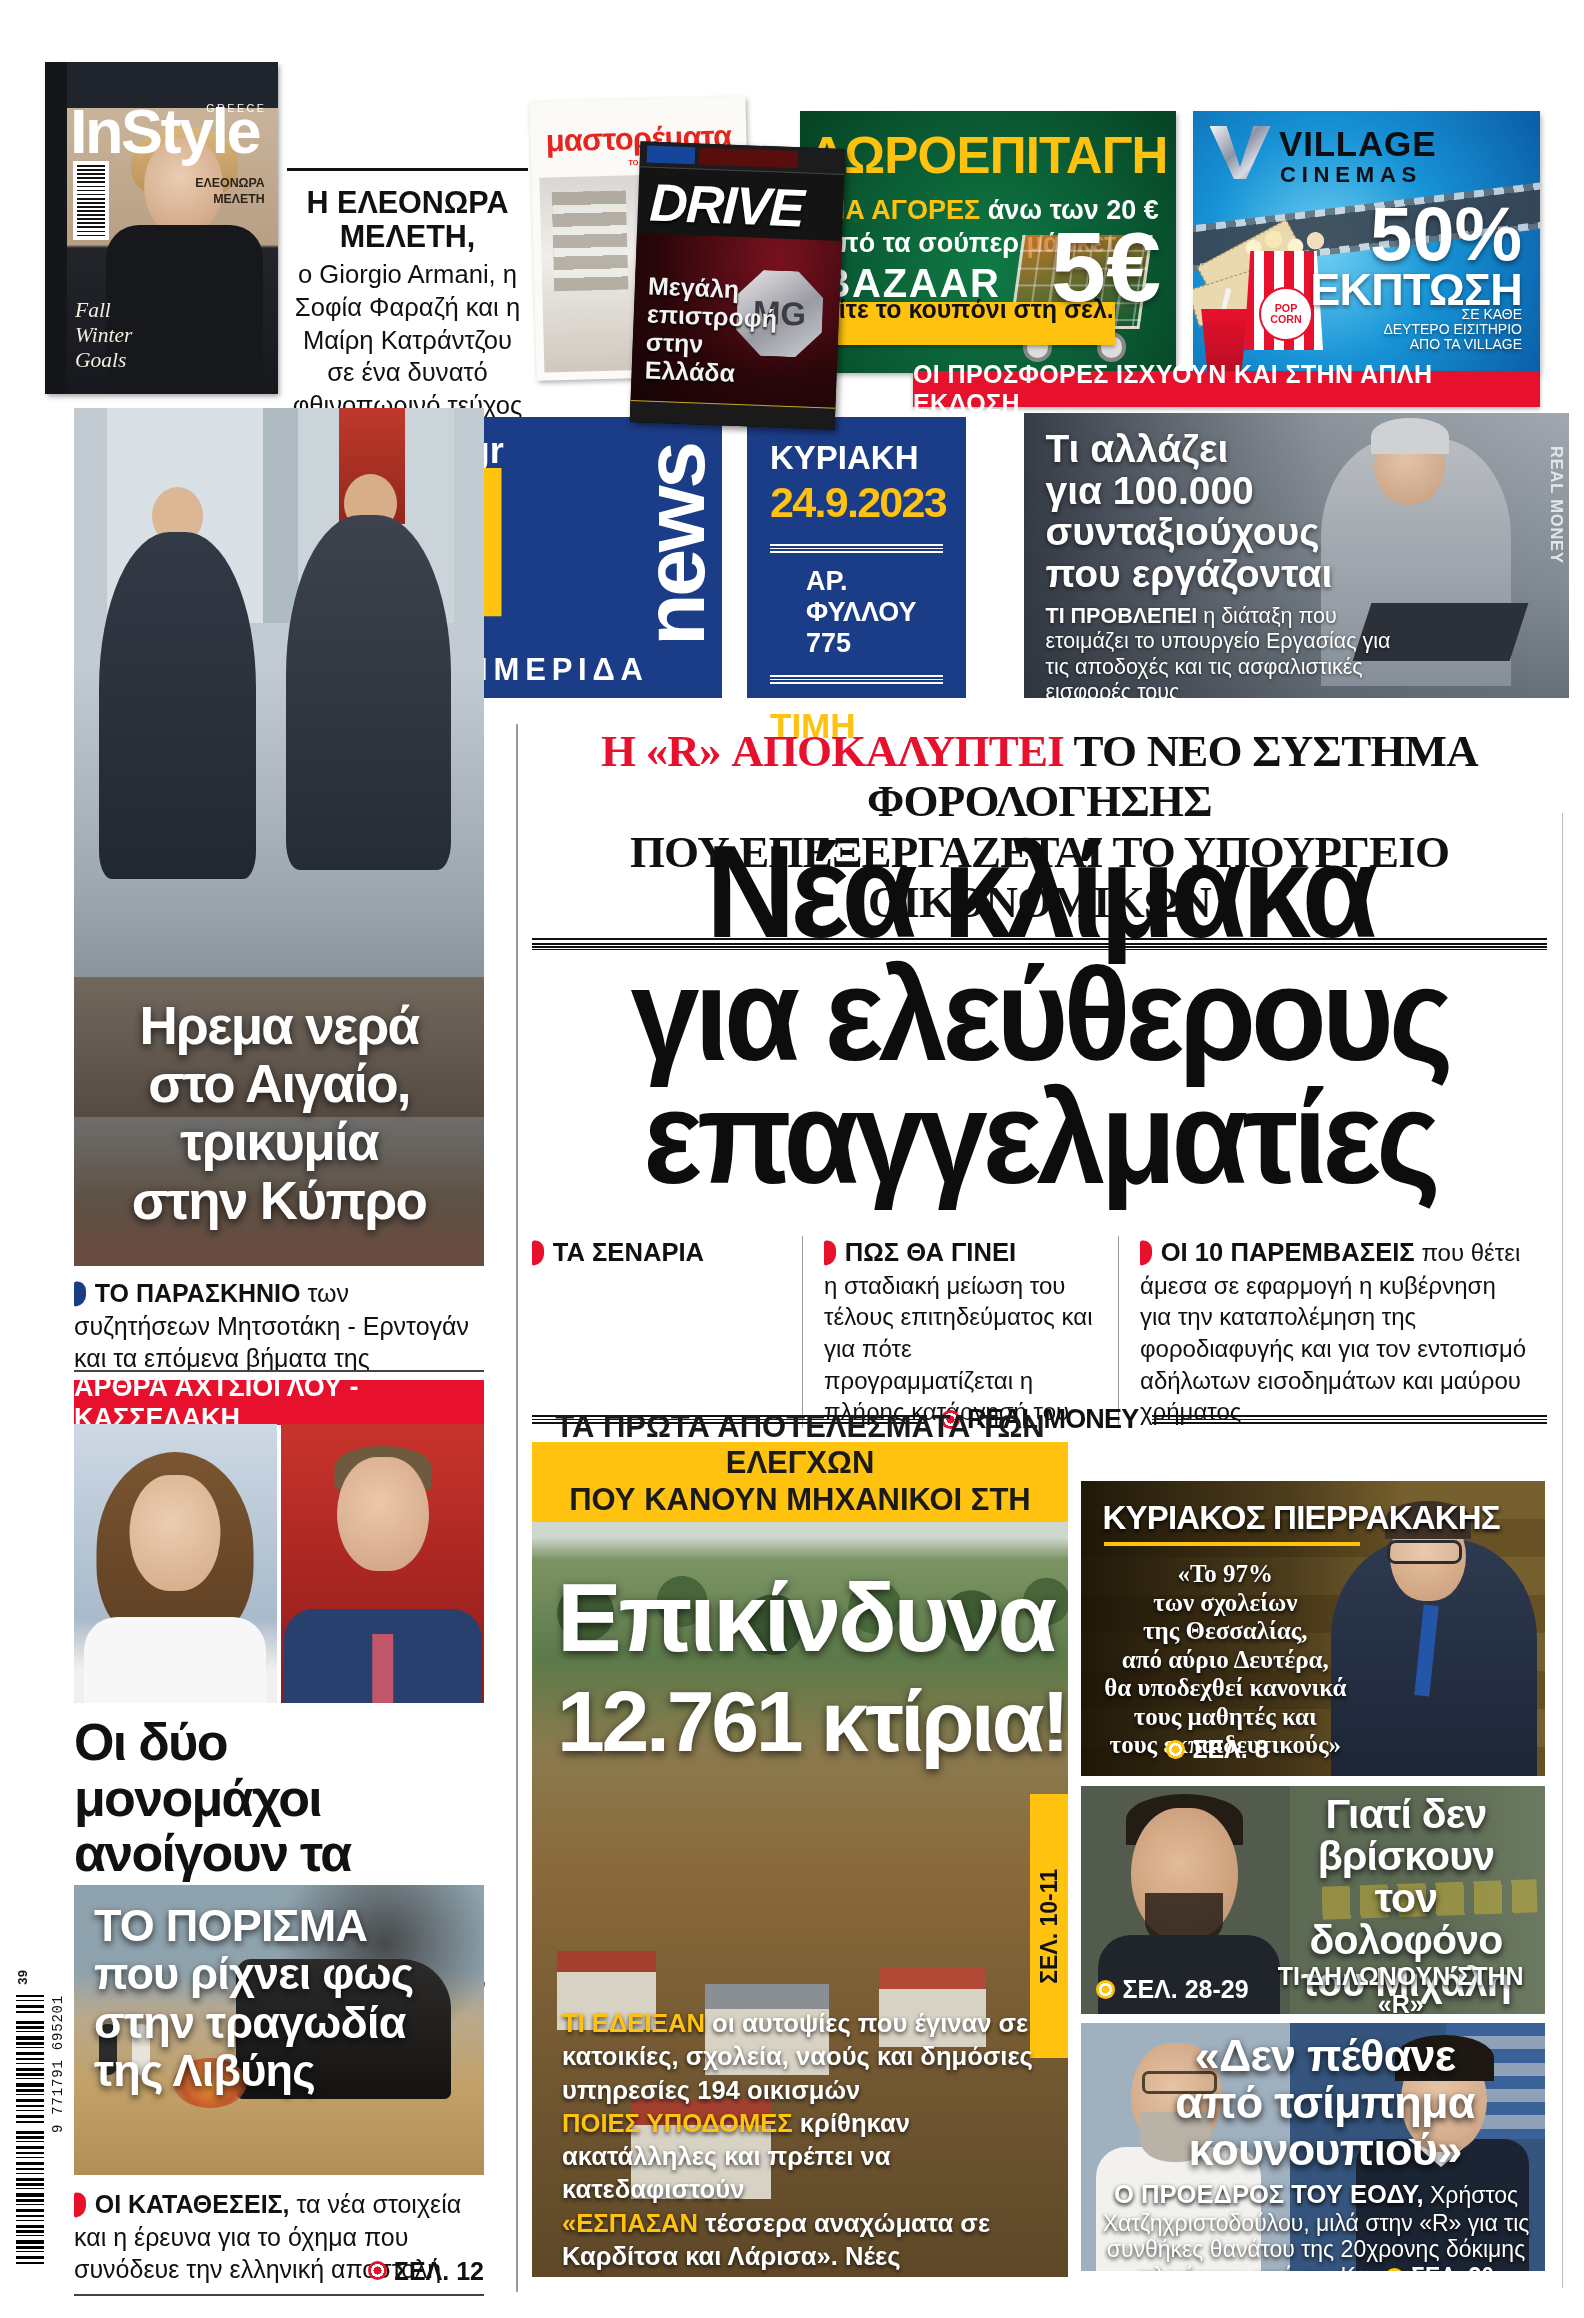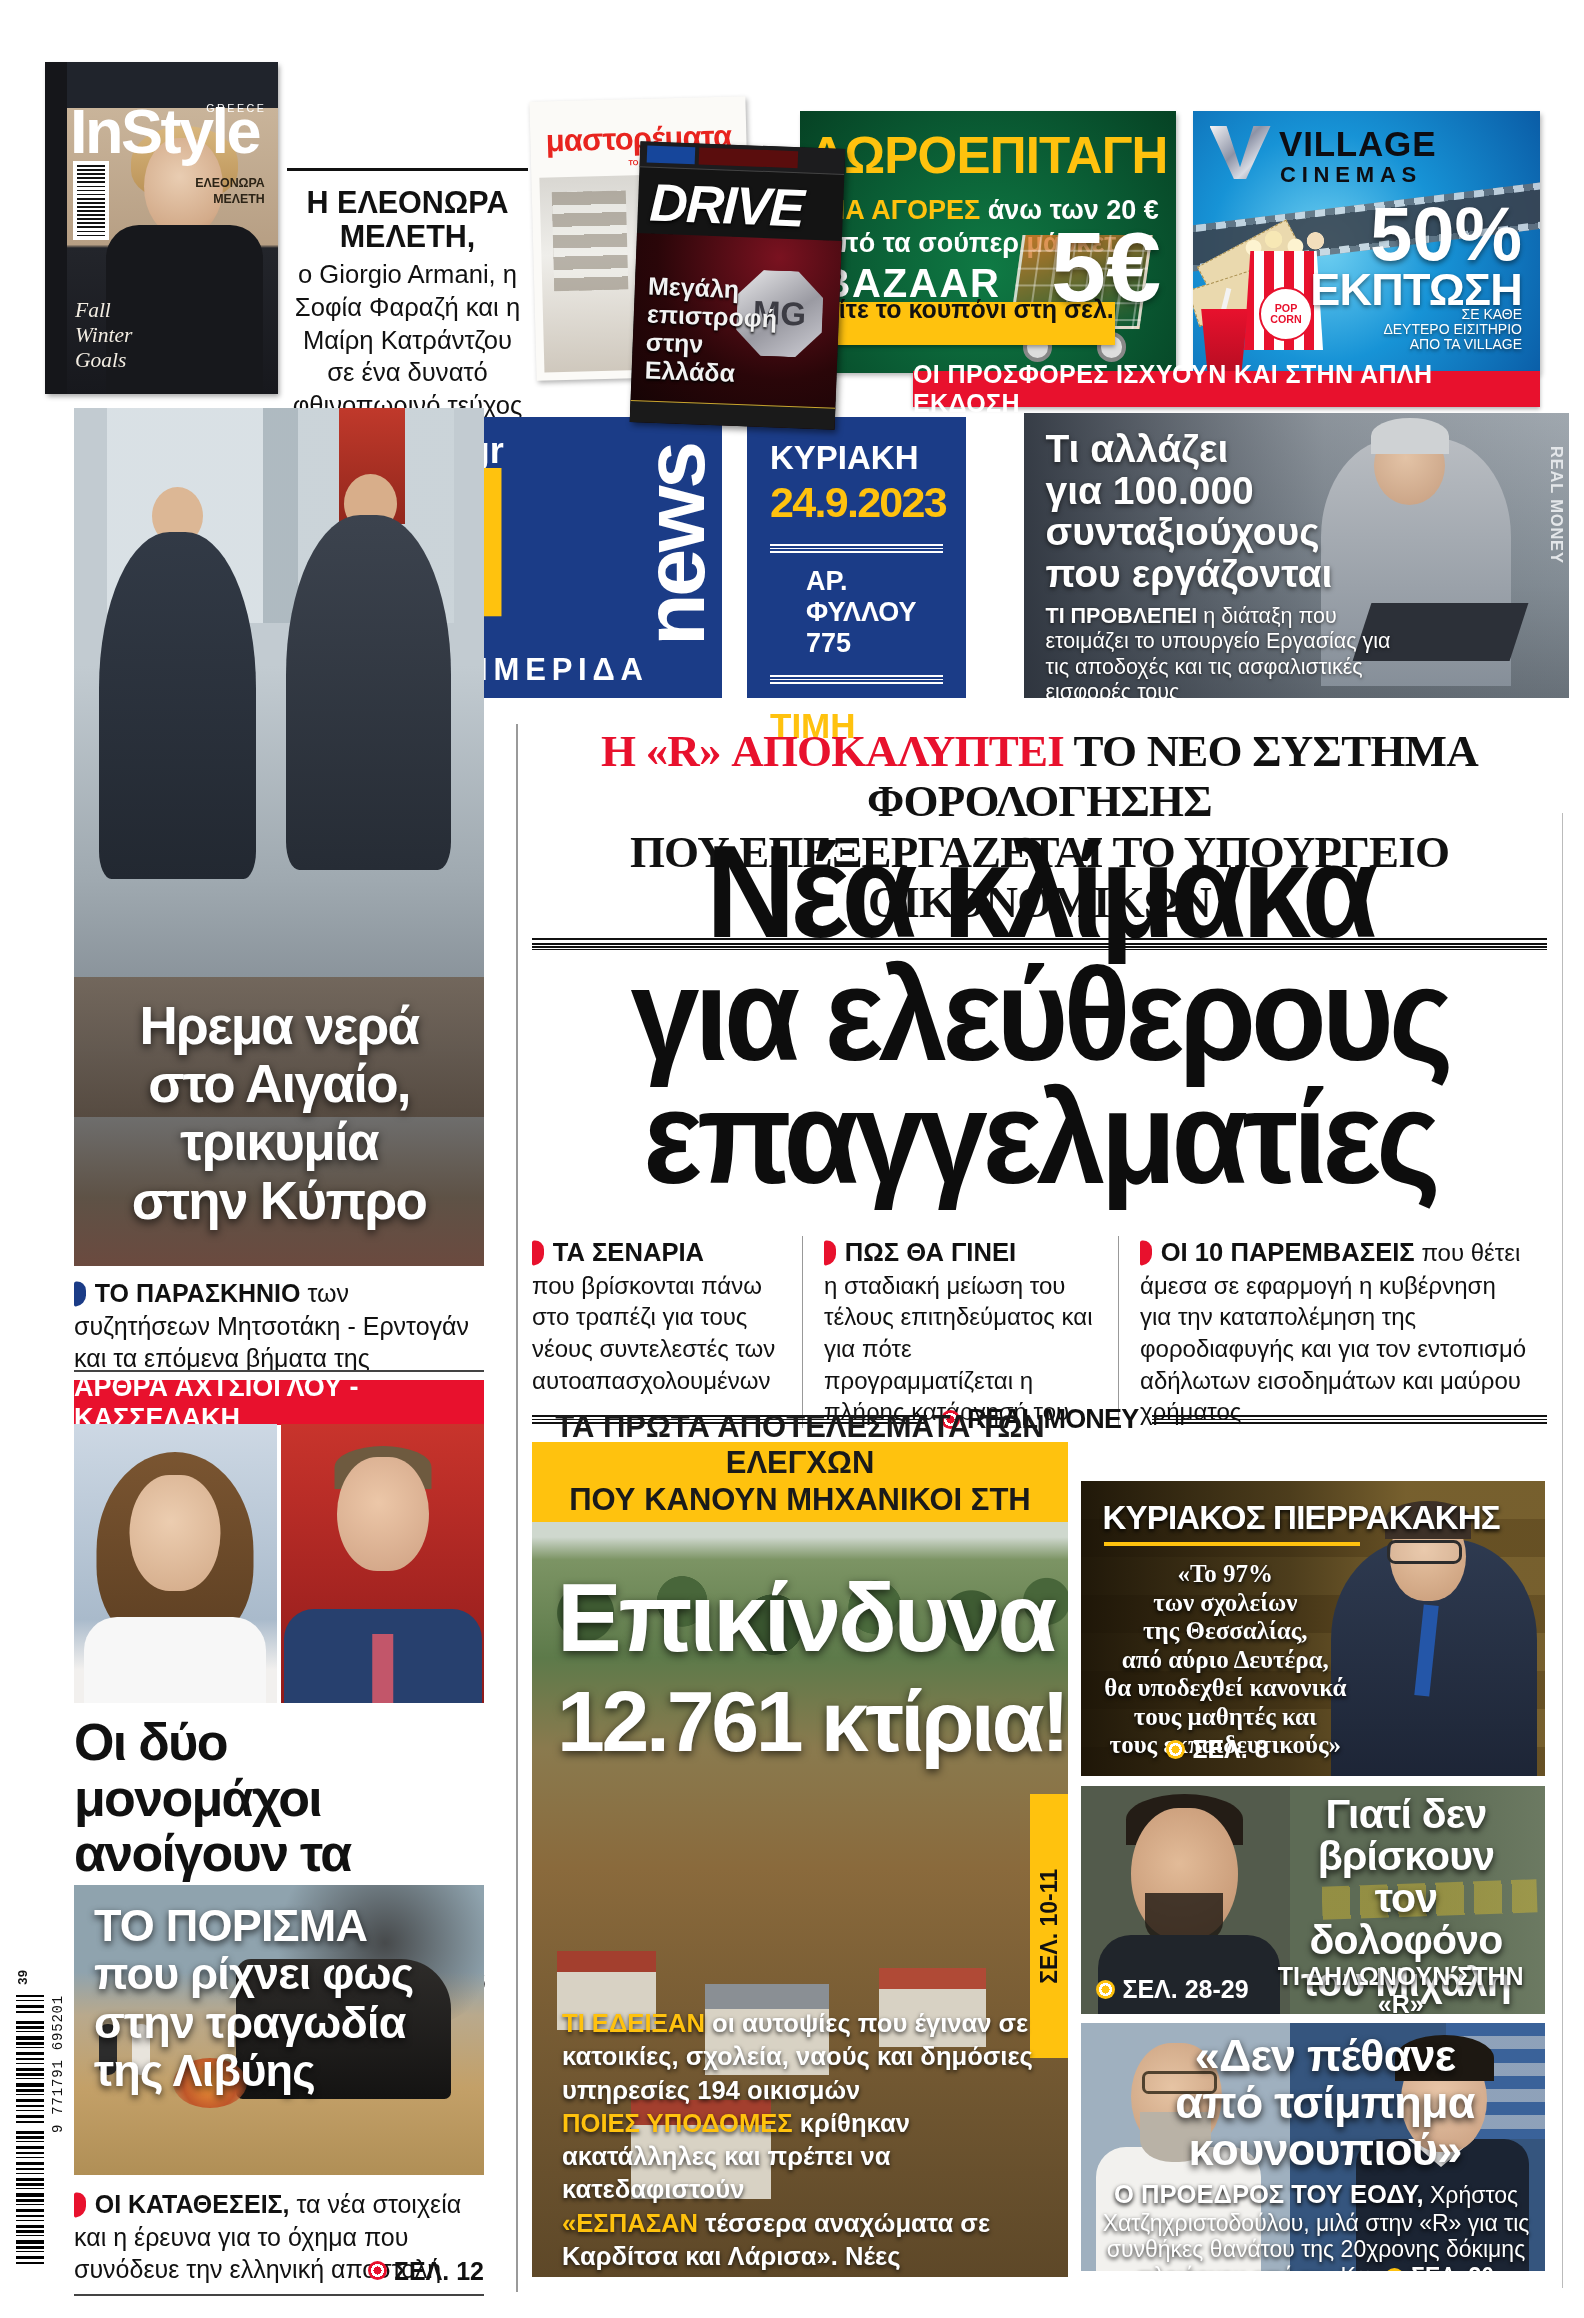--- a/index.html
+++ b/index.html
@@ -377,21 +377,21 @@
     <div class="rule4"></div>
   </div>
 
   <div id="headline" class="abs">
     <div>Νέα κλίμακα</div>
     <div>για ελεύθερους</div>
     <div>επαγγελματίες</div>
   </div>
 
   <div id="teasers" class="abs">
-    <div class="col c1"><span class="bullet"></span><b class="em">ΤΑ ΣΕΝΑΡΙΑ</b><br><span>που βρίσκονται πάνω στο τραπέζι για τους νέους συντελεστές των αυτοαπασχολουμένων</span></div>
+    <div class="col c1"><span class="bullet"></span><b class="em">ΤΑ ΣΕΝΑΡΙΑ</b><br></div>
     <div class="col c2"><span class="bullet"></span><b class="em">ΠΩΣ ΘΑ ΓΙΝΕΙ</b><br><span>η σταδιακή μείωση του τέλους επιτηδεύματος και για πότε προγραμματίζεται η πλήρης κατάργησή του</span></div>
     <div class="col c3"><span class="bullet"></span><b class="em">ΟΙ 10 ΠΑΡΕΜΒΑΣΕΙΣ</b> <span>που θέτει άμεσα σε εφαρμογή η κυβέρνηση για την καταπολέμηση της φοροδιαφυγής και για τον εντοπισμό αδήλωτων εισοδημάτων και μαύρου χρήματος</span></div>
   </div>
 
   <div id="rmrow" class="abs">
     <div class="rule3 dark"></div>
     <div class="lbl">
         <span class="donut"></span>
         <span>REAL MONEY</span>
       </div>

